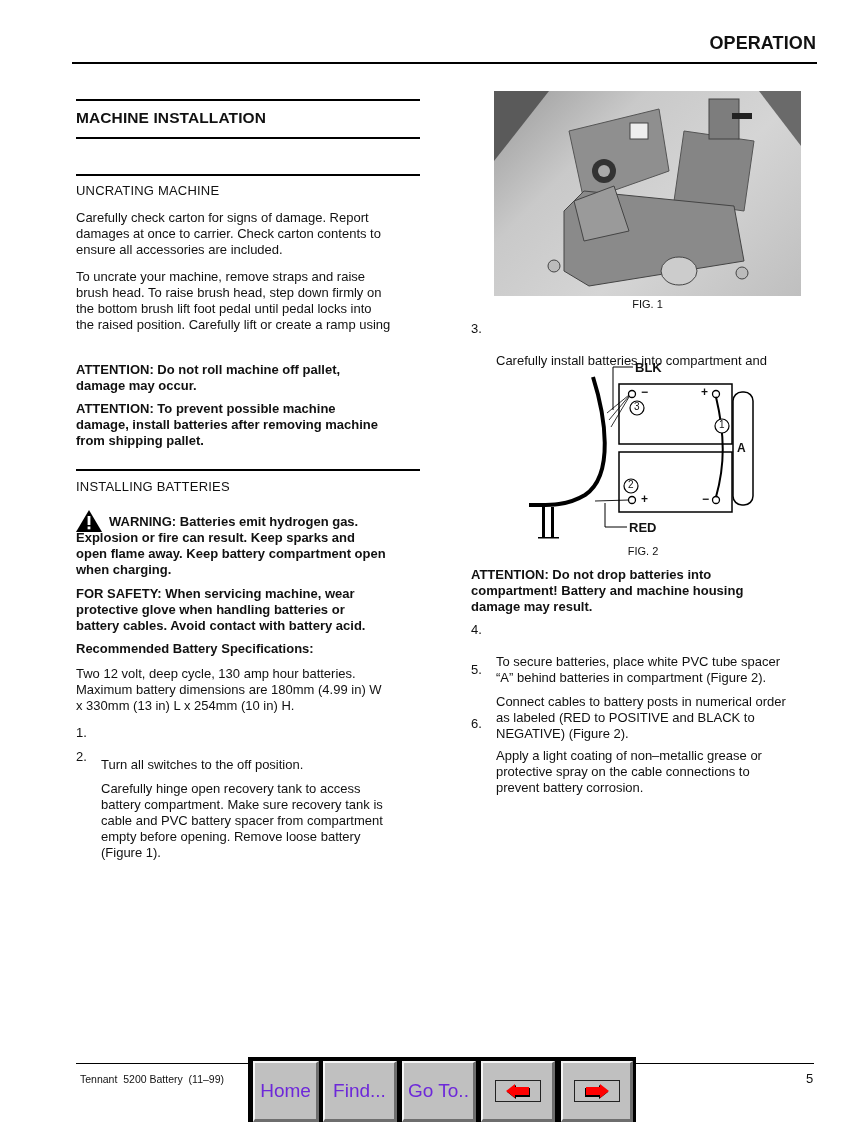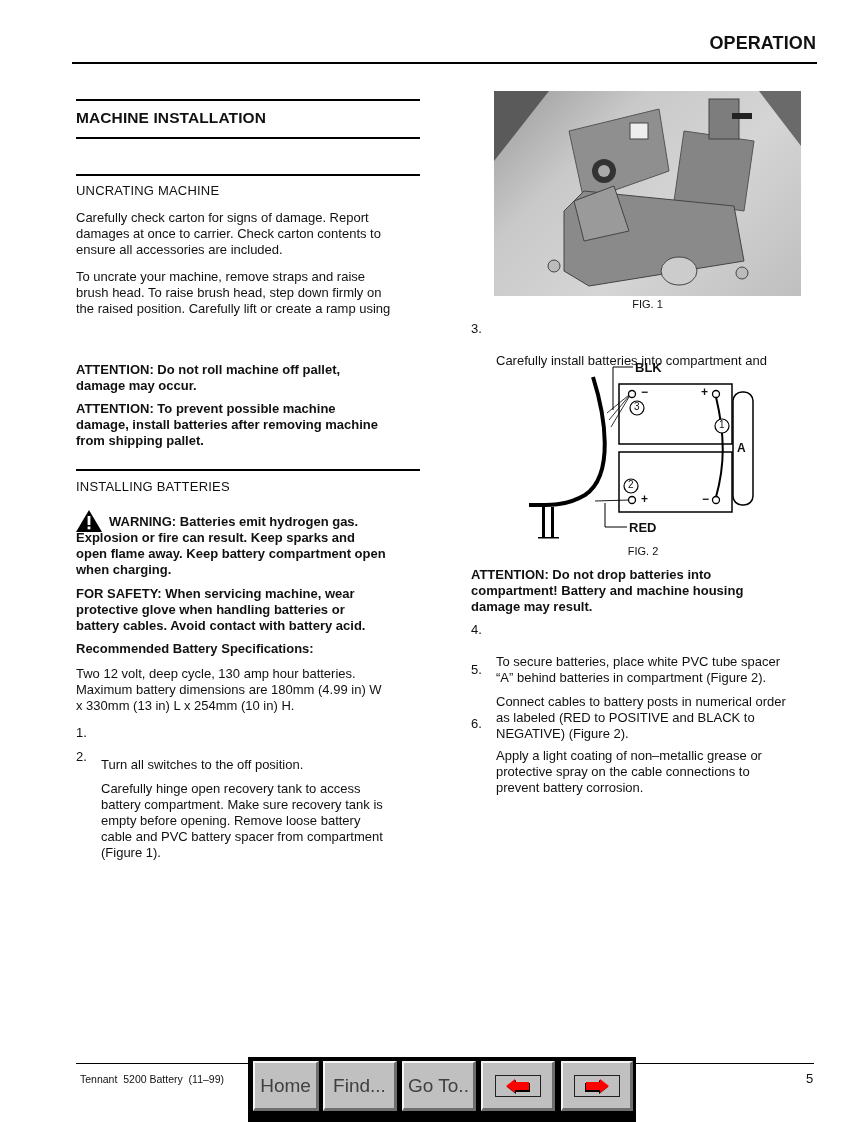--- a/index.html
+++ b/index.html
@@ -11,24 +11,24 @@
   .h2 { font-weight: normal; font-size: 13px; letter-spacing: 0.2px; }
   .p { font-size: 13px; line-height: 16px; }
   .b { font-weight: bold; font-size: 13px; line-height: 16px; }
   .step { position: absolute; font-size: 13px; line-height: 16px; }
   .step .num { position: absolute; left: 0; top: 0; }
   .step .txt { position: absolute; left: 25px; top: 0; margin-top: 32px; }
   .fig-cap { font-weight: normal; font-size: 11px; text-align: center; }
   .photo { position: absolute; left: 494px; top: 91px; width: 307px; height: 205px;
            background: linear-gradient(135deg, #9a9a9a 0%, #c9c9c9 30%, #d5d5d5 60%, #bfbfbf 100%); overflow: hidden; }
   .navbar { position: absolute; left: 248px; top: 1057px; width: 388px; height: 65px; background: #000; }
-  .navbtn { position: absolute; top: 4px; height: 50px; background: #c0c0c0;
+  .navbtn { position: absolute; top: 4px; height: 61px; background: #c0c0c0;
             border-top: 2px solid #f4f4f4; border-left: 2px solid #f4f4f4;
             border-right: 3px solid #6e6e6e; border-bottom: 3px solid #6e6e6e;
-            box-sizing: border-box; font-size: 19px; color: #404040;
+            box-sizing: border-box; font-size: 19px; color: #6d28d9;
             display: flex; align-items: center; justify-content: center; cursor: pointer; }
   .arrowbox { width: 46px; height: 22px; border: 1.5px solid #222; box-sizing: border-box;
               display: flex; align-items: center; justify-content: center; }
 </style>
 </head>
 <body>
 
 <div class="abs section-title" style="right:50px; top:33px; font-size:18px;">OPERATION</div>
 <div class="rule" style="left:72px; top:62px; width:745px; height:2px;"></div>
 
@@ -40,20 +40,21 @@
 <div class="abs h2" style="left:76px; top:183px;">UNCRATING MACHINE</div>
 
 <div class="abs p" style="left:76px; top:210px;">
   <div>Carefully check carton for signs of damage. Report</div>
   <div>damages at once to carrier. Check carton contents to</div>
   <div>ensure all accessories are included.</div>
 </div>
 <div class="abs p" style="left:76px; top:269px;">
   <div>To uncrate your machine, remove straps and raise</div>
   <div>brush head. To raise brush head, step down firmly on</div>
+  <div>the bottom brush lift foot pedal until pedal locks into</div>
   <div>the raised position. Carefully lift or create a ramp using</div>
 </div>
 <div class="abs b" style="left:76px; top:362px;">
   <div>ATTENTION: Do not roll machine off pallet,</div>
   <div>damage may occur.</div>
 </div>
 <div class="abs b" style="left:76px; top:401px;">
   <div>ATTENTION: To prevent possible machine</div>
   <div>damage, install batteries after removing machine</div>
   <div>from shipping pallet.</div>
@@ -89,22 +90,22 @@
   <span class="num">1.</span>
   <div class="txt">
       <div>Turn all switches to the off position.</div>
     </div>
 </div>
 <div class="step" style="left:76px; top:749px; width:350px;">
   <span class="num">2.</span>
   <div class="txt">
     <div>Carefully hinge open recovery tank to access</div>
     <div>battery compartment. Make sure recovery tank is</div>
+    <div>cable and PVC battery spacer from compartment</div>
     <div>empty before opening. Remove loose battery</div>
-    <div>cable and PVC battery spacer from compartment</div>
     <div>(Figure 1).</div>
   </div>
 </div>
 
 <div class="photo">
   <svg width="307" height="205" viewBox="0 0 307 205">
     <polygon points="0,0 55,0 0,70" fill="#5a5a5a"></polygon>
     <polygon points="265,0 307,0 307,55" fill="#6a6a6a"></polygon>
     <polygon points="75,40 165,18 175,80 90,110" fill="#8f8f8f" stroke="#555" stroke-width="1"></polygon>
     <rect x="136" y="32" width="18" height="16" fill="#eee" stroke="#444"></rect>

